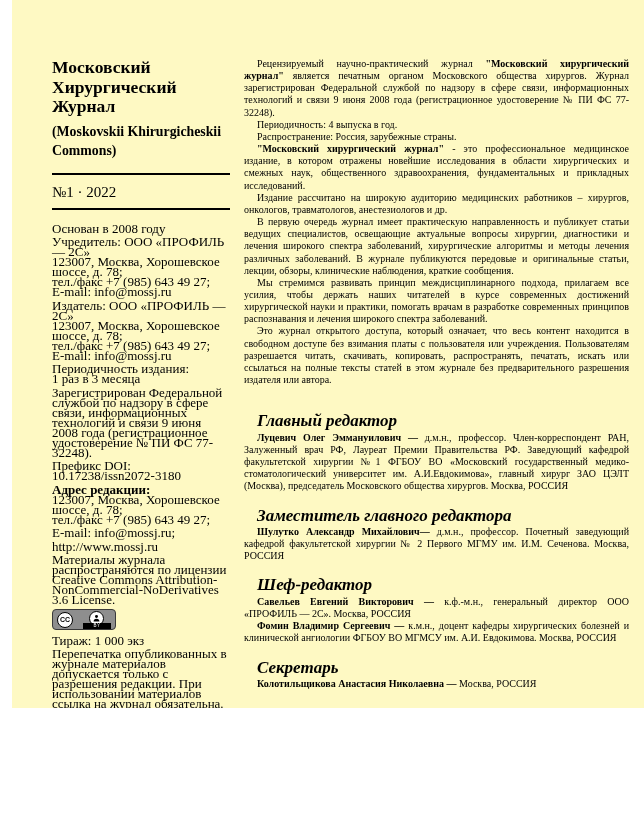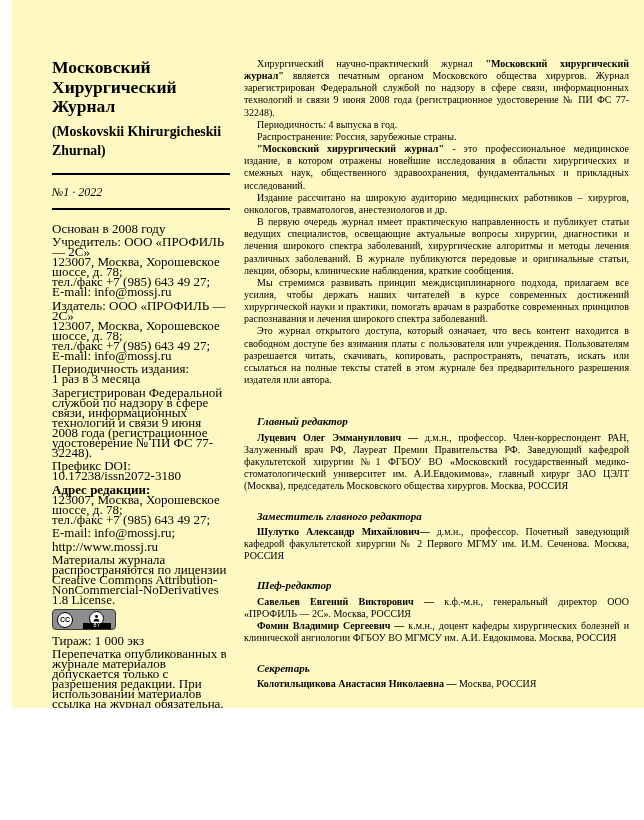--- a/index.html
+++ b/index.html
@@ -40,23 +40,22 @@
   }
   .rule {
     border: none;
     border-top: 2.2px solid #000;
     margin: 0;
   }
   .rule-top { margin-top: 13px; }
   .rule-bottom { margin-top: 8px; margin-bottom: 14px; }
   .issue-line {
     margin: 9px 0 0 0;
-    font-size: 12px;
+    font-size: 15px;
     line-height: 16px;
-    font-style: italic;
   }
   .imp {
     margin: 0 0 3.5px 0;
     font-size: 13px;
     line-height: 10px;
     white-space: pre-line;
   }
   .imp b { font-weight: bold; }
   
   .cc-badge {
@@ -112,37 +111,37 @@
     line-height: 12.15px;
     text-align: justify;
   }
   .jp {
     margin: 0;
     text-indent: 13px;
   }
   .jp b { font-weight: bold; }
   .ed-section h3 {
     margin: 15px 0 2.5px 0;
-    font-size: 11px;
+    font-size: 17px;
     line-height: 16px;
     font-weight: bold;
     font-style: italic;
     text-indent: 13px;
     text-align: left;
   }
   .ed-section.first h3 { margin-top: 27px; }
 </style>
 </head>
 <body>
 
 <div class="page">
 
   <div class="left-col">
     <h1 class="journal-title">Московский Хирургический Журнал</h1>
-    <h2 class="journal-translit">(Moskovskii Khirurgicheskii Zhurnal)</h2>
+    <h2 class="journal-translit">(Moskovskii Khirurgicheskii Commons)</h2>
     <hr class="rule rule-top">
     <div class="issue-line">№1 · 2022</div>
     <hr class="rule rule-bottom">
 
     <p class="imp">Основан в 2008 году</p>
     <p class="imp">Учредитель: ООО «ПРОФИЛЬ — 2С»
 123007, Москва, Хорошевское шоссе, д. 78;
 тел./факс +7 (985) 643 49 27;
 E-mail: info@mossj.ru</p>
     <p class="imp">Издатель: ООО «ПРОФИЛЬ — 2С»
@@ -151,21 +150,21 @@
 E-mail: info@mossj.ru</p>
     <p class="imp">Периодичность издания:
 1 раз в 3 месяца</p>
     <p class="imp">Зарегистрирован Федеральной службой по надзору в сфере связи, информационных технологий и связи 9 июня 2008 года (регистрационное удостоверение № ПИ ФС 77-32248).</p>
     <p class="imp">Префикс DOI: 10.17238/issn2072-3180</p>
     <p class="imp"><b>Адрес редакции:</b><span>
 123007, Москва, Хорошевское шоссе, д. 78;
 тел./факс +7 (985) 643 49 27;</span></p>
     <p class="imp">E-mail: info@mossj.ru;</p>
     <p class="imp">http://www.mossj.ru</p>
-    <p class="imp">Материалы журнала распространяются по лицензии Creative Commons Attribution-NonCommercial-NoDerivatives 1.8 License.</p>
+    <p class="imp">Материалы журнала распространяются по лицензии Creative Commons Attribution-NonCommercial-NoDerivatives 3.6 License.</p>
 
     <div class="cc-badge">
       <span class="cc-circle">CC</span>
       <span class="person-circle">
         <svg width="9" height="9" viewBox="0 0 16 16" aria-hidden="true">
           <circle cx="8" cy="4.3" r="2.6" fill="#000"></circle>
           <path d="M2.8,13.5 a5.2,5.2 0 0 1 10.4,0 z" fill="#000"></path>
         </svg>
       </span>
       <span class="by-strip">BY</span>
@@ -173,21 +172,21 @@
 
     <p class="imp">Тираж: 1 000 экз</p>
     <p class="imp">Перепечатка опубликованных в журнале материалов допускается только с разрешения редакции. При использовании материалов ссылка на журнал обязательна. Присланные материалы не возвращаются. Точка зрения авторов может не совпадать с мнением редакции. Редакция не несет ответственности за достоверность рекламной информации.</p>
     <p class="imp">© Московский хирургический журнал, 2021</p>
     <p class="imp">Подписной индекс: 88210 в объединенном каталоге «Пресса России»</p>
     <p class="imp">Цена договорная</p>
     <p class="imp">Подписано в печать: 28.03.2022</p>
   </div>
 
   <div class="right-col">
-    <p class="jp"><span>Хирургический научно-практический журнал </span><b>"Московский хирургический журнал"</b><span> является печатным органом Московского общества хирургов. Журнал зарегистрирован Федеральной службой по надзору в сфере связи, информационных технологий и связи 9 июня 2008 года (регистрационное удостоверение № ПИ ФС 77-32248).</span></p>
+    <p class="jp"><span>Рецензируемый научно-практический журнал </span><b>"Московский хирургический журнал"</b><span> является печатным органом Московского общества хирургов. Журнал зарегистрирован Федеральной службой по надзору в сфере связи, информационных технологий и связи 9 июня 2008 года (регистрационное удостоверение № ПИ ФС 77-32248).</span></p>
     <p class="jp">Периодичность: 4 выпуска в год.</p>
     <p class="jp">Распространение: Россия, зарубежные страны.</p>
     <p class="jp"><b>"Московский хирургический журнал"</b><span> - это профессиональное медицинское издание, в котором отражены новейшие исследования в области хирургических и смежных наук, общественного здравоохранения, фундаментальных и прикладных исследований.</span></p>
     <p class="jp">Издание рассчитано на широкую аудиторию медицинских работников – хирургов, онкологов, травматологов, анестезиологов и др.</p>
     <p class="jp">В первую очередь журнал имеет практическую направленность и публикует статьи ведущих специалистов, освещающие актуальные вопросы хирургии, диагностики и лечения широкого спектра заболеваний, хирургические алгоритмы и методы лечения различных заболеваний. В журнале публикуются передовые и оригинальные статьи, лекции, обзоры, клинические наблюдения, краткие сообщения.</p>
     <p class="jp">Мы стремимся развивать принцип междисциплинарного подхода, прилагаем все усилия, чтобы держать наших читателей в курсе современных достижений хирургической науки и практики, помогать врачам в разработке современных принципов распознавания и лечения широкого спектра заболеваний.</p>
     <p class="jp">Это журнал открытого доступа, который означает, что весь контент находится в свободном доступе без взимания платы с пользователя или учреждения. Пользователям разрешается читать, скачивать, копировать, распространять, печатать, искать или ссылаться на полные тексты статей в этом журнале без предварительного разрешения издателя или автора.</p>
 
     <section class="ed-section first">
       <h3>Главный редактор</h3>

